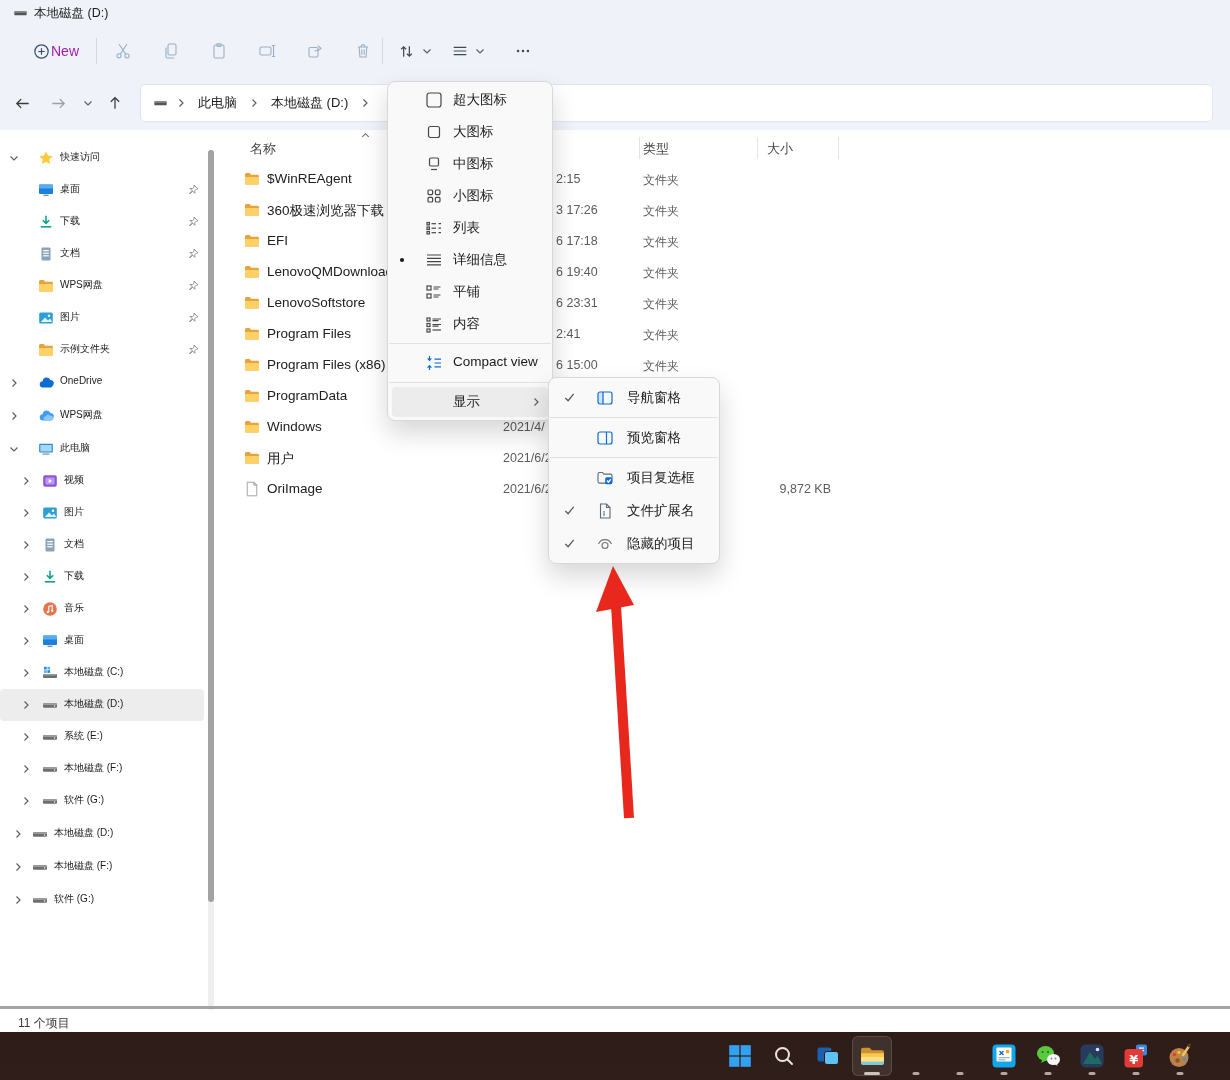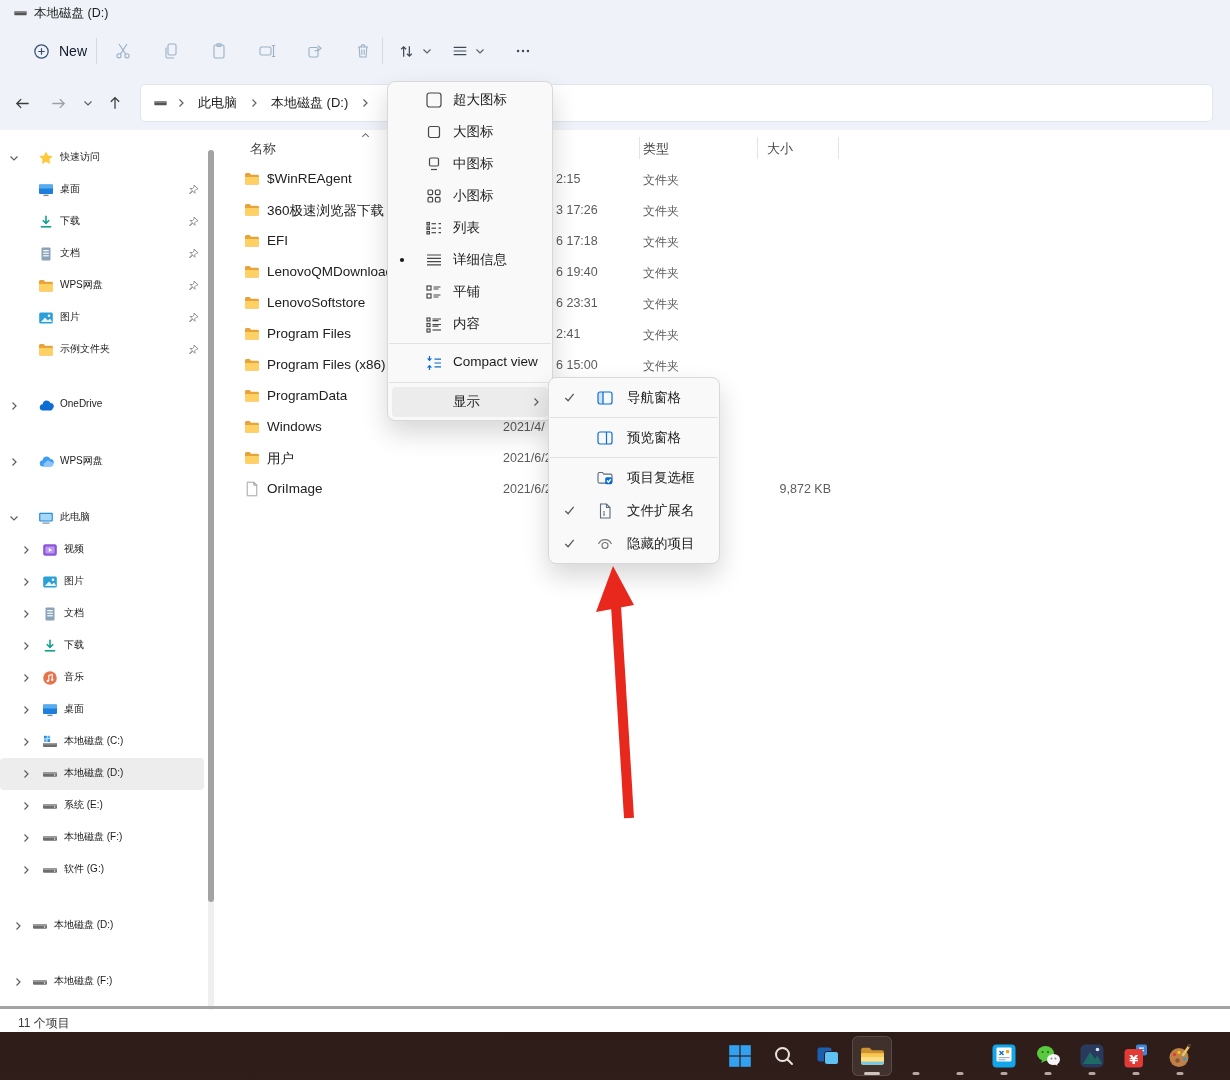--- a/index.html
+++ b/index.html
@@ -5,22 +5,22 @@
   html,body{margin:0;padding:0;width:1230px;height:1080px;overflow:hidden;
     font-family:"Liberation Sans","DejaVu Sans",sans-serif;background:#fff;}
   #stage{position:relative;width:1230px;height:1080px;background:#fff;}
 
   
   #chrome{position:absolute;left:0;top:0;width:1230px;height:130px;background:#eff3f9;}
   #titlebar{position:absolute;left:0;top:0;height:26px;width:100%;}
   #title-icon{position:absolute;left:13px;top:6px;}
   #window-title{position:absolute;left:34px;top:5px;font-size:12.5px;color:#1b1b1b;}
   #toolbar{position:absolute;left:0;top:26px;height:50px;width:100%;}
-  #new-btn{position:absolute;left:20px;top:9px;height:32px;padding:0 12px;display:flex;align-items:center;gap:8px;
-    border-radius:5px;font-size:14px;color:#0f172a;cursor:default;}
+  #new-btn{position:absolute;left:20px;top:9px;height:32px;padding:0 12px;display:flex;align-items:center;
+    border-radius:5px;font-size:14px;color:#a21caf;cursor:default;}
   .tsep{position:absolute;top:12px;width:1px;height:26px;background:#d3d9e2;}
   #tb-actions{position:absolute;left:99px;top:8px;display:flex;}
   .tbact{width:48px;height:34px;display:flex;align-items:center;justify-content:center;border-radius:5px;}
   .tbbtn{position:absolute;top:8px;height:34px;display:flex;align-items:center;justify-content:center;gap:5px;border-radius:5px;}
   
   #addr{position:absolute;left:0;top:76px;height:54px;width:100%;}
   .navbtn{position:absolute;top:13px;width:28px;height:28px;display:flex;align-items:center;justify-content:center;border-radius:5px;}
   #crumbbox{position:absolute;left:140px;top:8px;width:1073px;height:38px;background:#fff;
     border:1px solid #e2e6ec;border-radius:5px;display:flex;align-items:center;padding-left:12px;gap:7px;box-sizing:border-box;}
   .crumb{font-size:13px;color:#1b1b1b;padding:3px 4px;border-radius:3px;}
@@ -44,21 +44,21 @@
   #sidebar{position:absolute;left:0;top:142px;width:204px;font-size:10px;color:#1b1b1b;}
   .srow{position:relative;height:32px;border-radius:4px;}
   .srow.sel{background:#ededed;}
   .srow .chev{position:absolute;left:8px;top:10px;}
   .srow .sic{position:absolute;left:38px;top:8px;}
   .srow .slabel{position:absolute;left:60px;top:8px;white-space:nowrap;}
   .qa-child .sic{left:38px;} .qa-child .slabel{left:60px;}
   .pc-child .chev{left:20px;} .pc-child .sic{left:42px;} .pc-child .slabel{left:64px;}
   .drv-row .chev{left:12px;} .drv-row .sic{left:32px;} .drv-row .slabel{left:54px;}
   .pin{position:absolute;left:186px;top:9px;}
-  .gap8{margin-top:24px;}
+  .gap8{margin-top:1px;}
   #side-scroll{position:absolute;left:208px;top:150px;width:6px;height:860px;background:#efefef;border-radius:3px;}
   #side-thumb{position:absolute;left:0;top:0;width:6px;height:752px;background:#a3a3a3;border-radius:3px;}
   
   .menu{position:absolute;background:#f9f9f9;border:1px solid #d8d8d8;border-radius:8px;
     box-shadow:0 12px 26px rgba(0,0,0,.16);padding:2px 0;box-sizing:border-box;}
   #view-menu{left:387px;top:81px;width:166px;z-index:50;}
   .mrow{position:relative;height:32px;text-align:right;}
   .mrow .mdot{position:absolute;left:10px;top:12px;}
   .mrow .mic{position:absolute;left:36px;top:6px;}
   .mrow .mlabel{position:absolute;left:65px;top:7px;font-size:13.5px;color:#1b1b1b;white-space:nowrap;}

